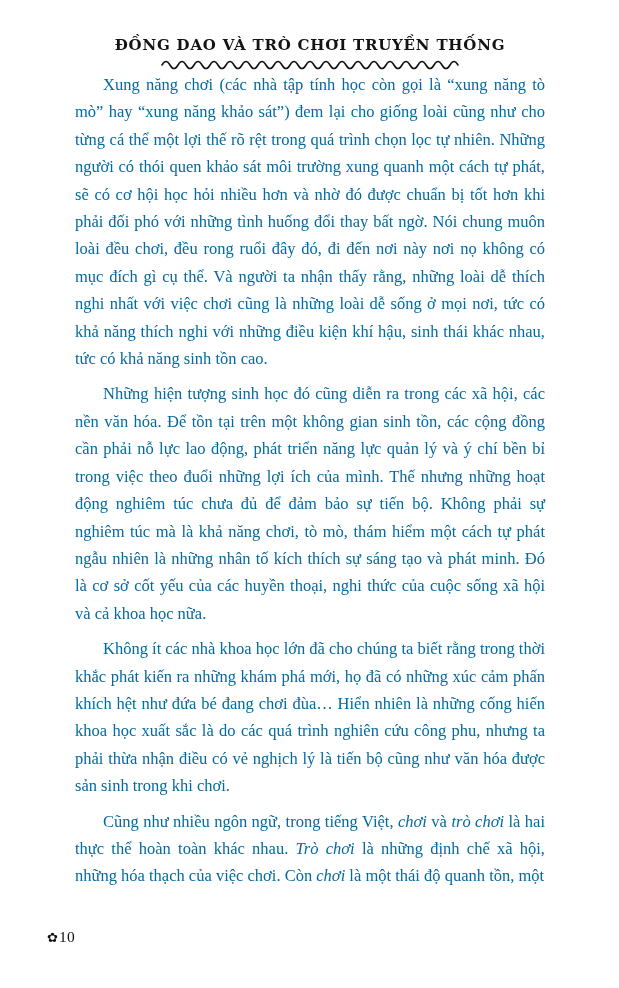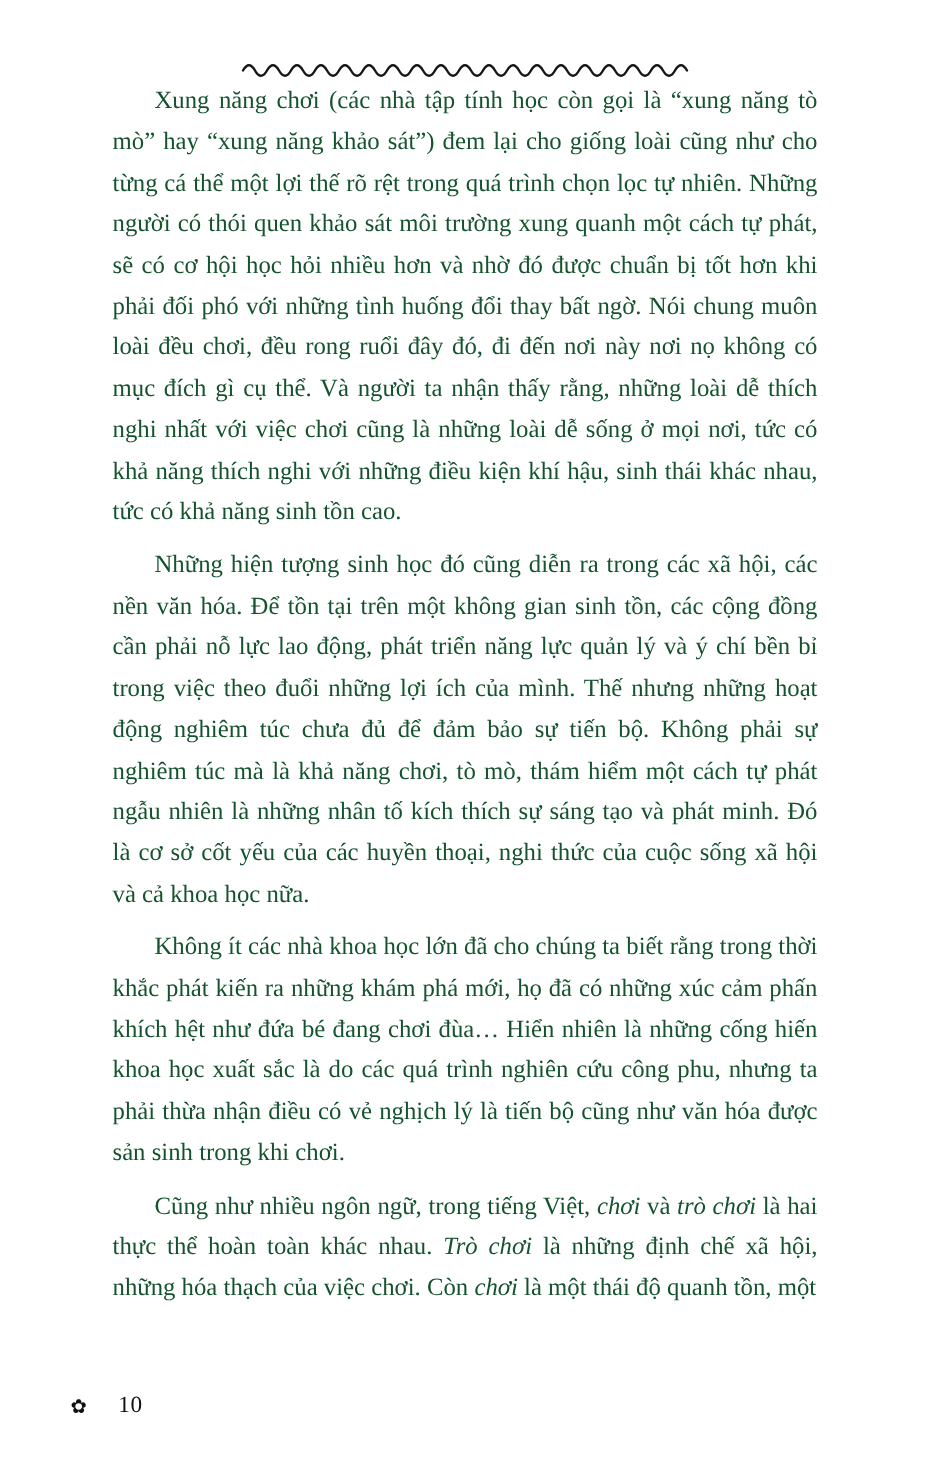--- a/index.html
+++ b/index.html
@@ -43,50 +43,50 @@
     margin: 32px 0 20px 0;
     padding-left: 28px;
     color: #111;
   }
   .paragraphs p {
     font-size: 16.5px;
     line-height: 27.4px;
     text-align: justify;
     text-indent: 28px;
     margin: 0 0 8px 0;
-    color: #14532d;
+    color: #0369a1;
   }
   .paragraphs p em {
   }
   .page-footer {
     position: absolute;
     left: 47px;
     bottom: 42px;
     font-size: 15px;
     color: #111;
     display: flex;
     align-items: center;
     gap: 1px;
   }
   .flower-glyph {
     font-size: 13px;
     line-height: 1;
   }
   .page-num {
     font-size: 15.5px;
     letter-spacing: 0.3px;
-    margin-left: 20px;
   }
 </style>
 </head>
 <body>
 
 <div class="page">
 
   <header class="running-header">
+    <div class="header-title">ĐỒNG DAO VÀ TRÒ CHƠI TRUYỀN THỐNG</div>
     <div class="ornament-wrap">
       <svg width="300" height="12" viewBox="0 0 300 12" aria-hidden="true">
         <path d="M2 6 q4 -7 8 0 t8 0 t8 0 t8 0 t8 0 t8 0 t8 0 t8 0 t8 0 t8 0 t8 0 t8 0 t8 0 t8 0 t8 0 t8 0 t8 0 t8 0 t8 0 t8 0 t8 0 t8 0 t8 0 t8 0 t8 0 t8 0 t8 0 t8 0 t8 0 t8 0 t8 0 t8 0 t8 0 t8 0 t8 0 t8 0 t8 0" fill="none" stroke="#161616" stroke-width="1.6" stroke-linecap="round"></path>
       </svg>
     </div>
   </header>
 
   <main>
 
     <div class="paragraphs" id="paragraphs">

